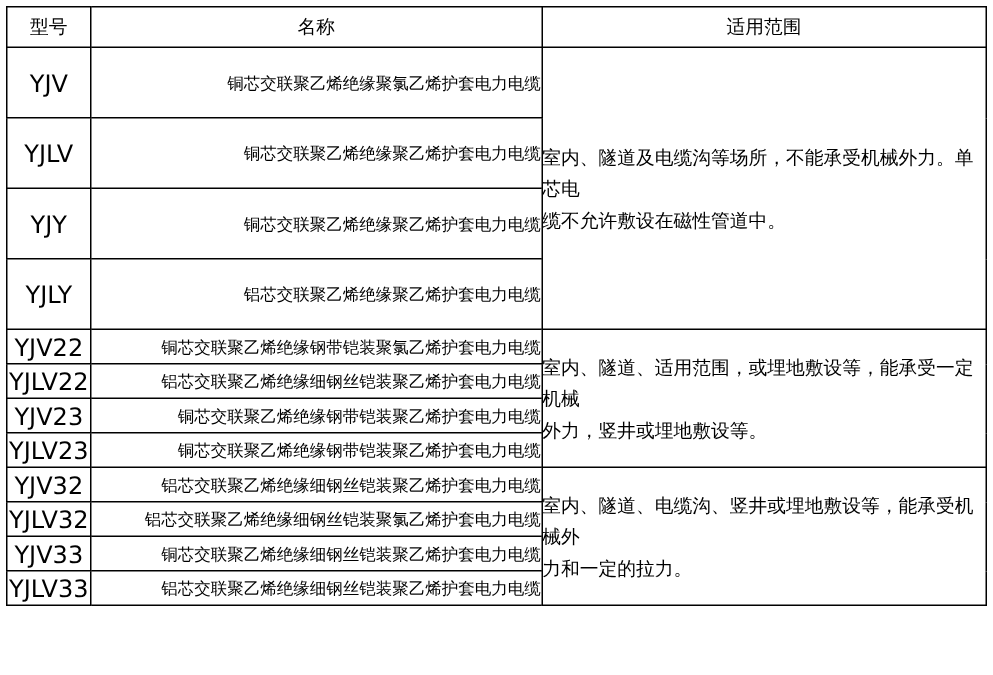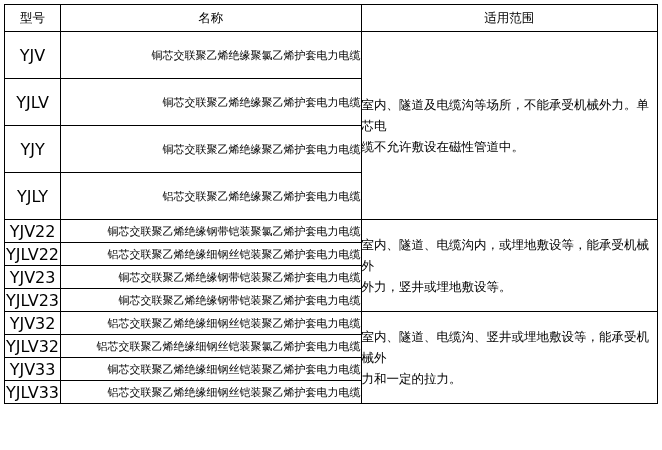--- a/index.html
+++ b/index.html
@@ -94,21 +94,21 @@
     </tr>
     <tr class="tall">
       <td class="model">YJLY</td>
       <td class="name">铝芯交联聚乙烯绝缘聚乙烯护套电力电缆</td>
     </tr>
 
     <tr>
       <td class="model">YJV22</td>
       <td class="name">铜芯交联聚乙烯绝缘钢带铠装聚氯乙烯护套电力电缆</td>
       <td class="scope" rowspan="4">
-        <span class="scope-line">室内、隧道、电缆沟内，或埋地敷设等，能承受机械外</span>
+        <span class="scope-line">室内、隧道、适用范围，或埋地敷设等，能承受一定机械</span>
         <span class="scope-line">外力，竖井或埋地敷设等。</span>
       </td>
     </tr>
     <tr>
       <td class="model">YJLV22</td>
       <td class="name">铝芯交联聚乙烯绝缘细钢丝铠装聚乙烯护套电力电缆</td>
     </tr>
     <tr>
       <td class="model">YJV23</td>
       <td class="name">铜芯交联聚乙烯绝缘钢带铠装聚乙烯护套电力电缆</td>

